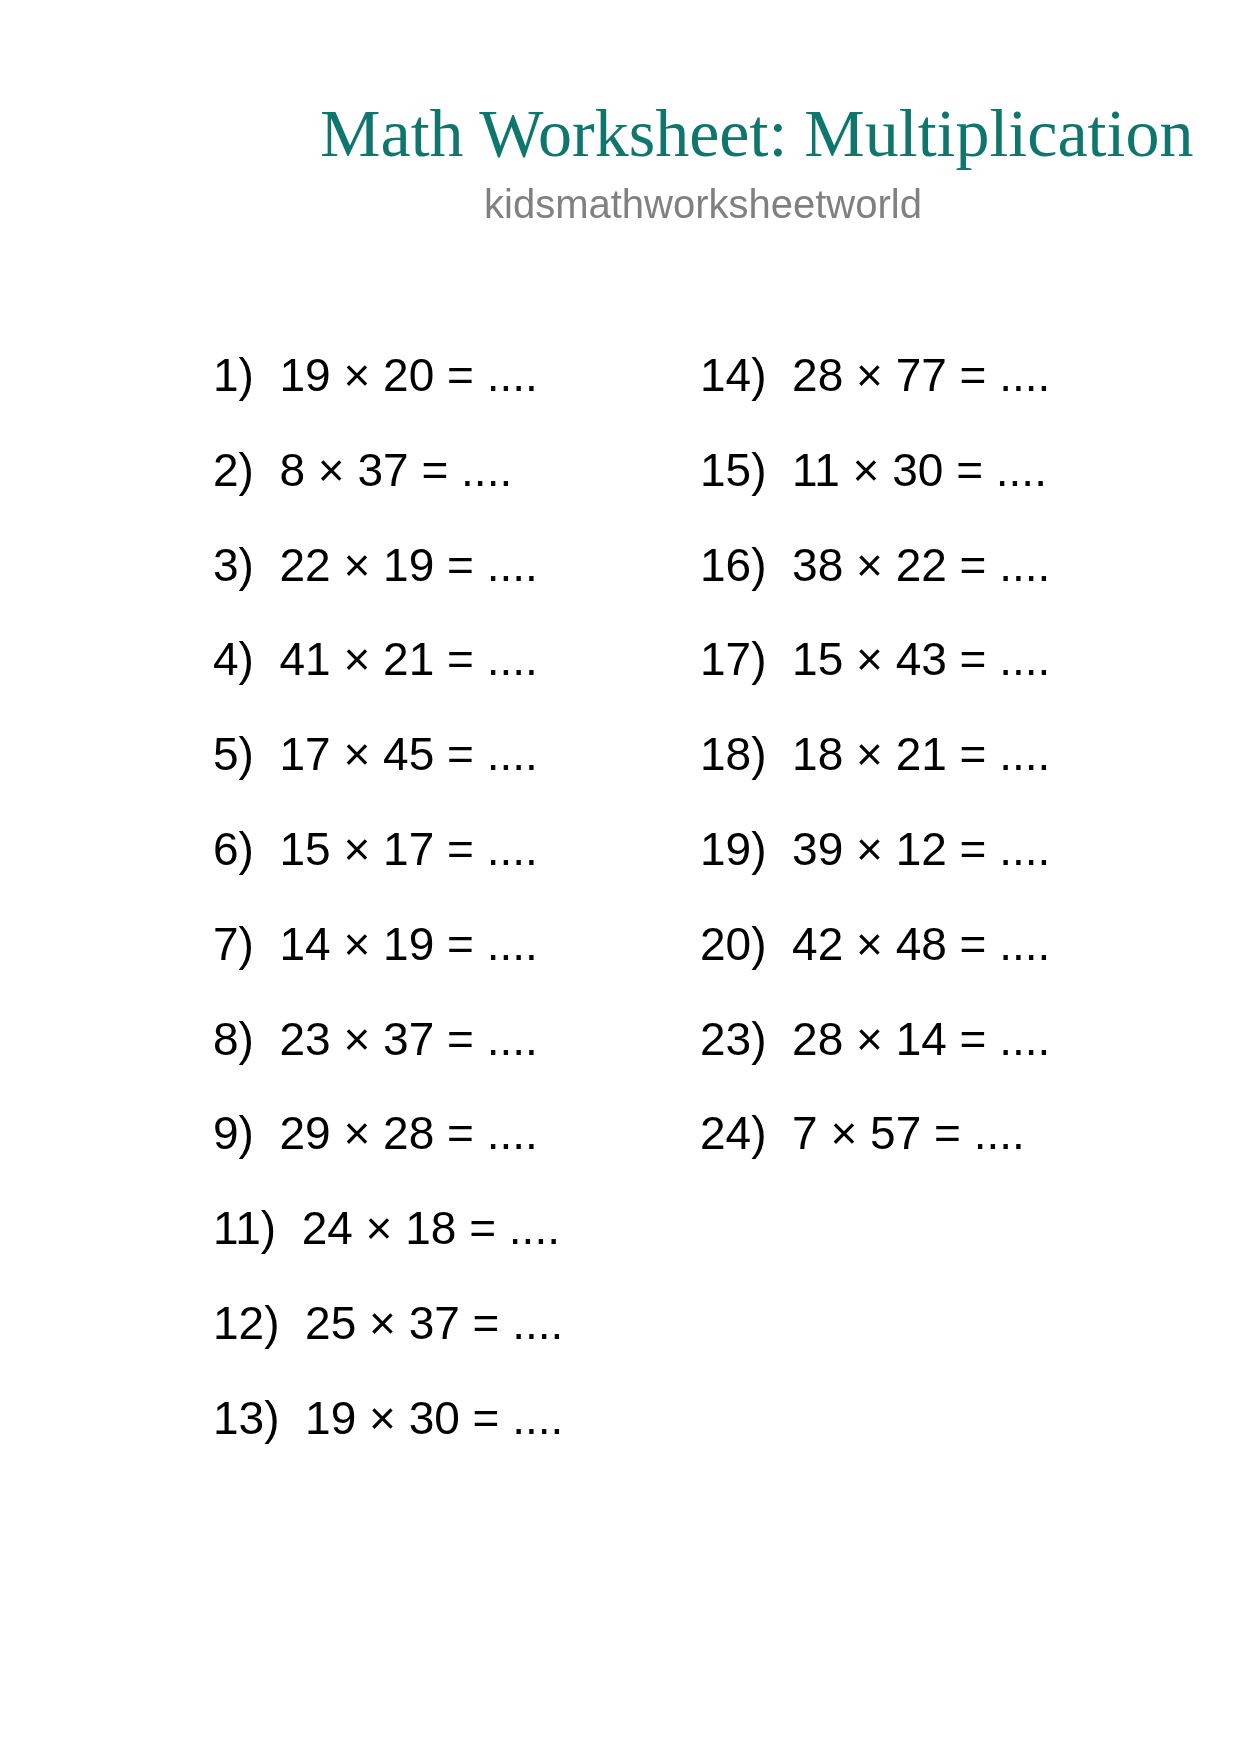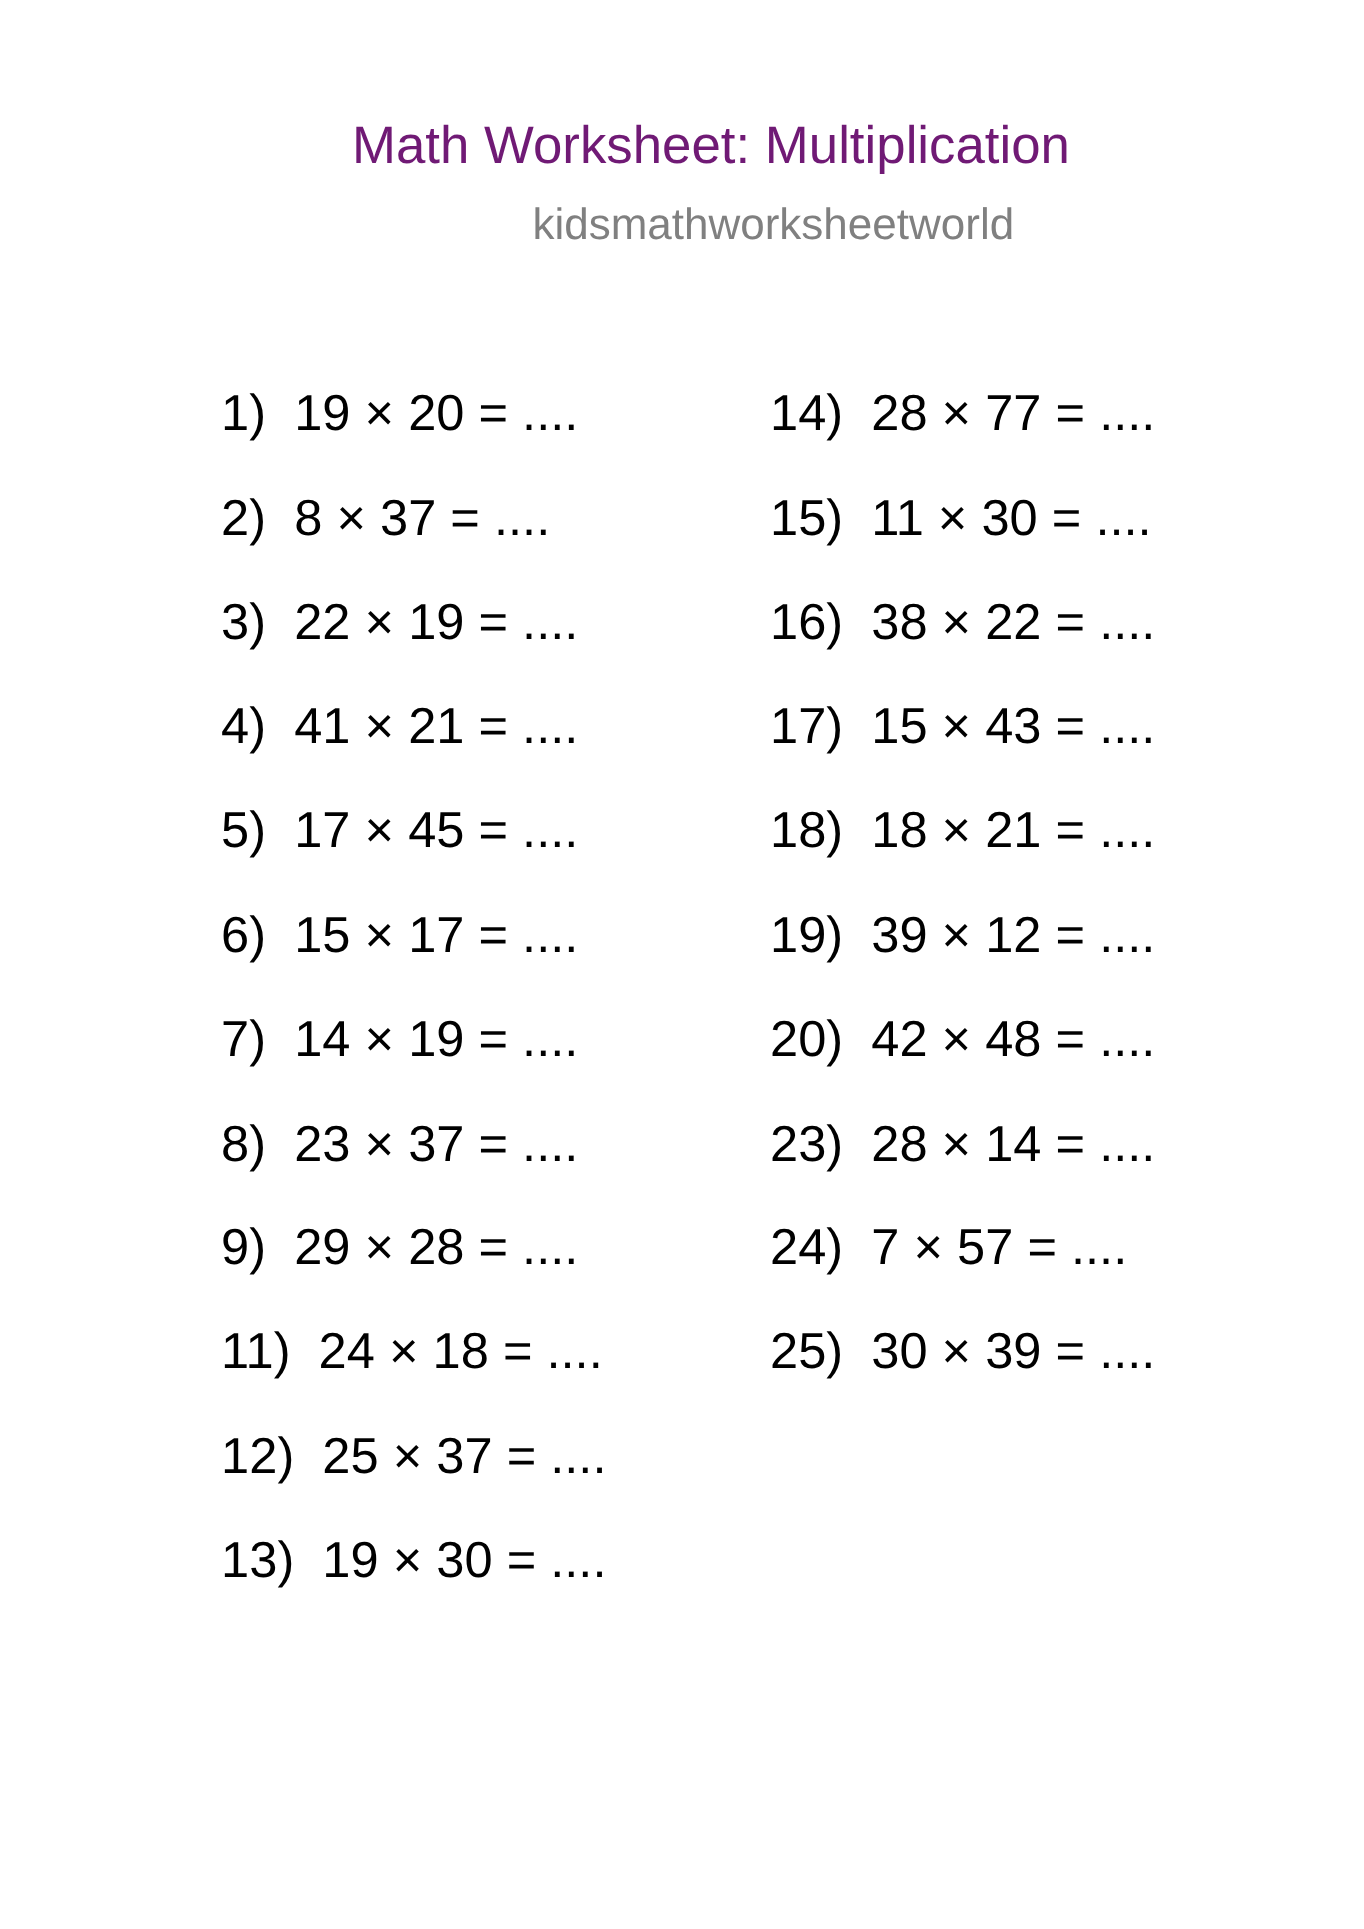--- a/index.html
+++ b/index.html
@@ -13,39 +13,40 @@
       position: relative;
       overflow: hidden;
       font-family: "Liberation Sans", "DejaVu Sans", sans-serif;
       color: #000000;
     }
     .title {
       position: absolute;
       left: 320px;
       top: 98px;
       width: 820px;
-      font-size: 48px;
+      font-size: 68px;
       line-height: 70px;
       white-space: nowrap;
-      color: #701a75;
+      color: #0f766e;
+      font-family: Liberation Serif, serif;
     }
     .subtitle {
       position: absolute;
       left: 484px;
       top: 180px;
       font-size: 40px;
       line-height: 48px;
       white-space: nowrap;
       color: #808080;
     }
     .column {
       position: absolute;
       top: 346px;
     }
-    .col-left { left: 201px; }
+    .col-left { left: 213px; }
     .col-right { left: 700px; }
     .problem {
       height: 94.8px;
       font-size: 46px;
       line-height: 58px;
       white-space: pre;
       color: #000000;
     }
     .problem .num { }
     .problem .expr { }
@@ -74,14 +75,13 @@
 <div class="column col-right">
   <div class="problem"><span class="num">14)</span>  <span class="expr">28 × 77 = ....</span></div>
   <div class="problem"><span class="num">15)</span>  <span class="expr">11 × 30 = ....</span></div>
   <div class="problem"><span class="num">16)</span>  <span class="expr">38 × 22 = ....</span></div>
   <div class="problem"><span class="num">17)</span>  <span class="expr">15 × 43 = ....</span></div>
   <div class="problem"><span class="num">18)</span>  <span class="expr">18 × 21 = ....</span></div>
   <div class="problem"><span class="num">19)</span>  <span class="expr">39 × 12 = ....</span></div>
   <div class="problem"><span class="num">20)</span>  <span class="expr">42 × 48 = ....</span></div>
   <div class="problem"><span class="num">23)</span>  <span class="expr">28 × 14 = ....</span></div>
   <div class="problem"><span class="num">24)</span>  <span class="expr">7 × 57 = ....</span></div>
-  <div class="problem"><span class="num">25)</span>  <span class="expr">30 × 39 = ....</span></div>
 </div>
 
 </body></html>

